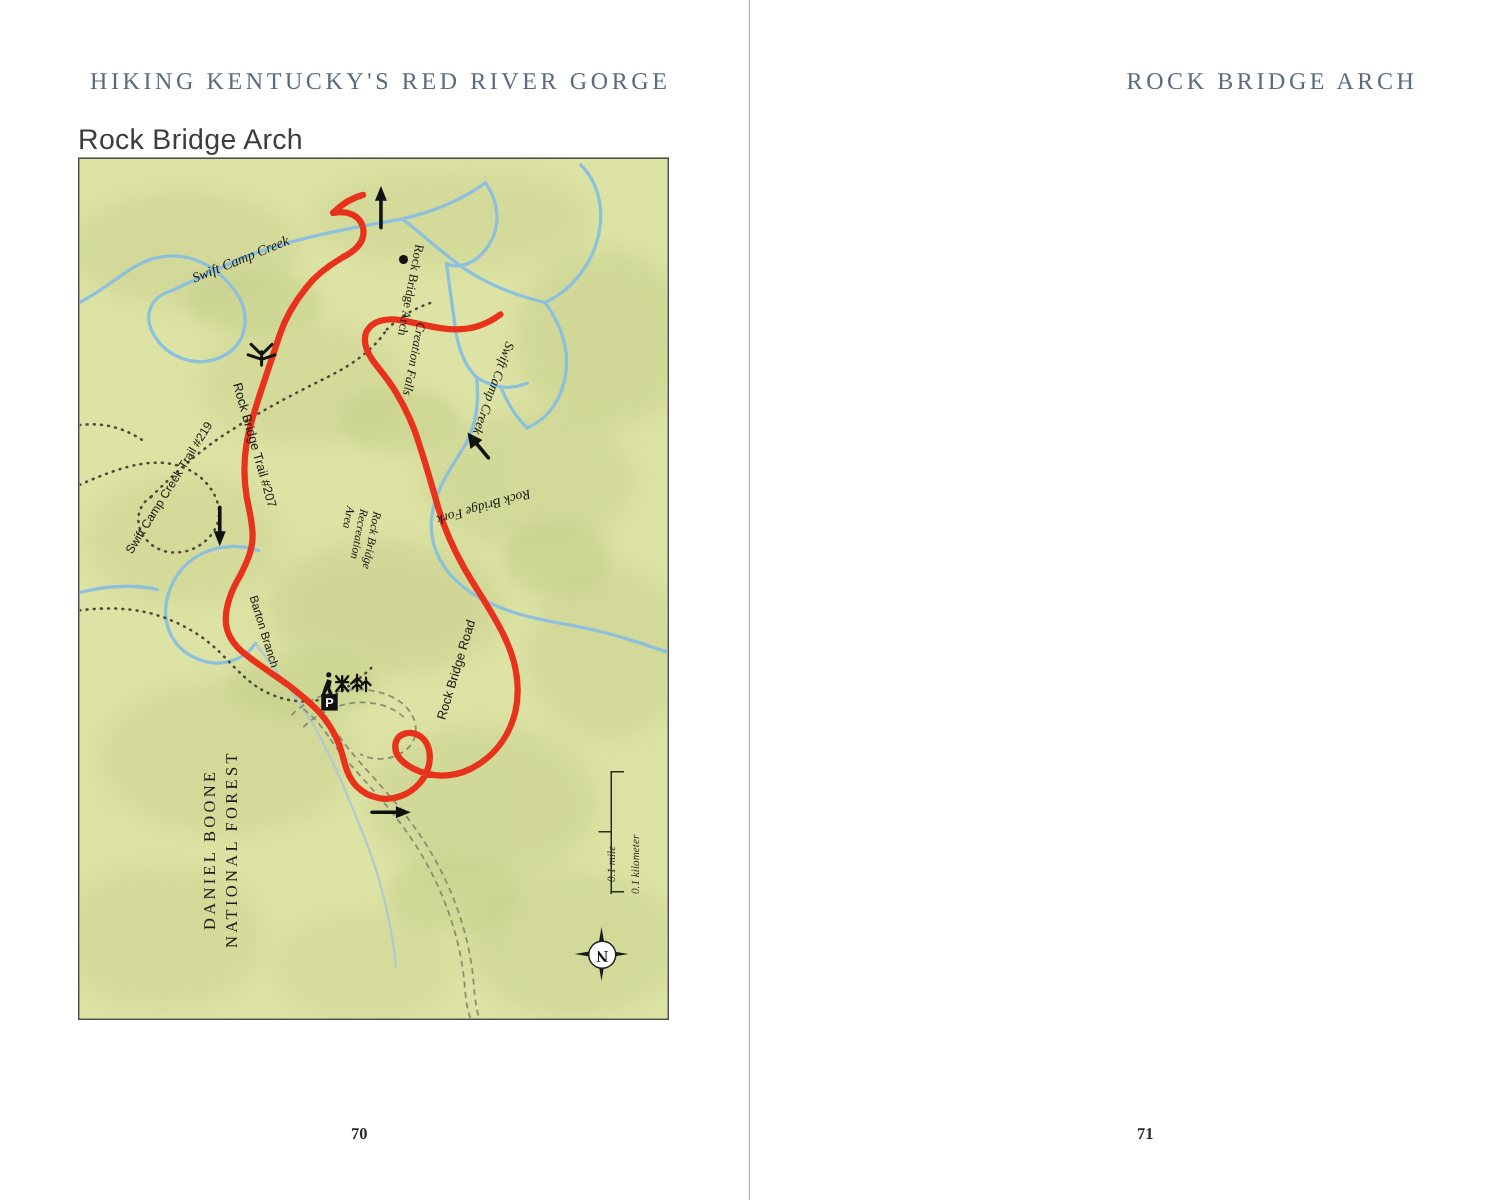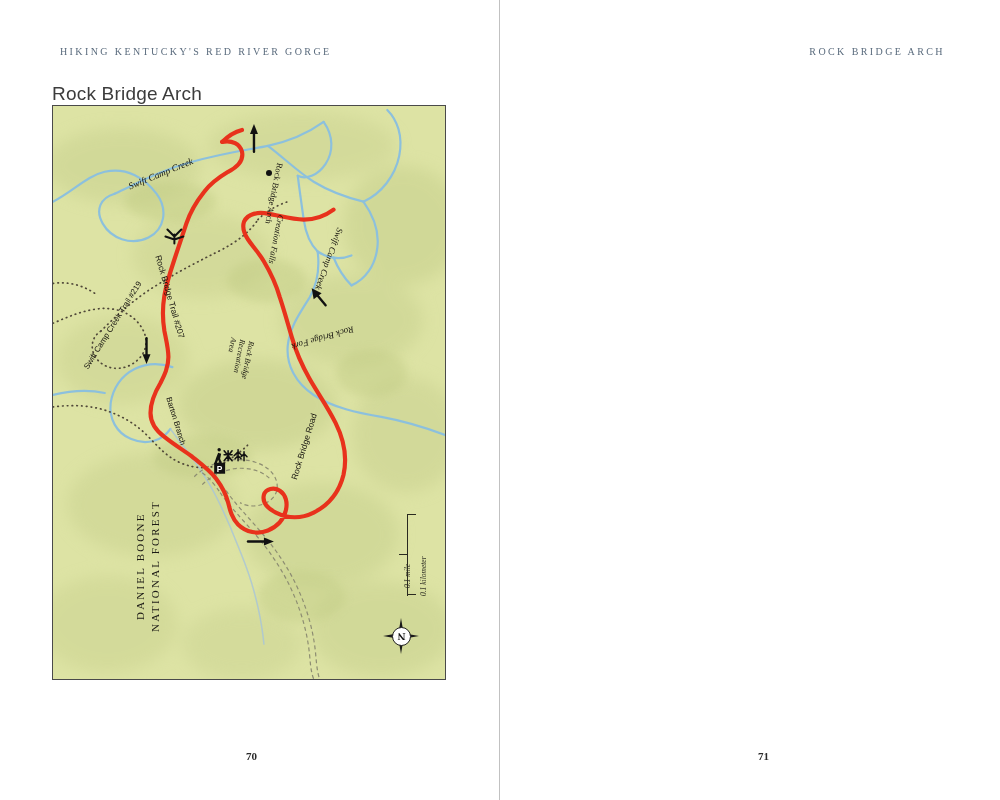--- a/index.html
+++ b/index.html
@@ -17,33 +17,33 @@
   .page-right{width:500px;}
   .gutter{
     position:absolute;left:499px;top:0;width:2px;height:800px;
     background:linear-gradient(to right,#e8e8e8,#9a9a9a,#e8e8e8);
   }
 
   
   .runhead{
     position:absolute;top:46px;
     font-family:"Liberation Serif", serif;
-    font-size:10px;letter-spacing:2.4px;
+    font-size:16px;letter-spacing:2.4px;
     color:#5a6b7d;font-weight:400;white-space:nowrap;
   }
   .runhead-left{left:60px;}
   .runhead-right{right:55px;}
 
   
   .folio{
     position:absolute;bottom:38px;
     font-family:"Liberation Serif", serif;
     font-size:11px;font-weight:bold;color:#2b2b2b;
   }
-  .folio-left{left:246px;}
+  .folio-left{left:234px;}
   .folio-right{right:231px;}
 
   
   .map-title{
     position:absolute;left:52px;top:83px;
     font-family:"Liberation Sans", sans-serif;
     font-size:19px;color:#3c3c3c;font-weight:400;
     letter-spacing:.2px;
   }
 

